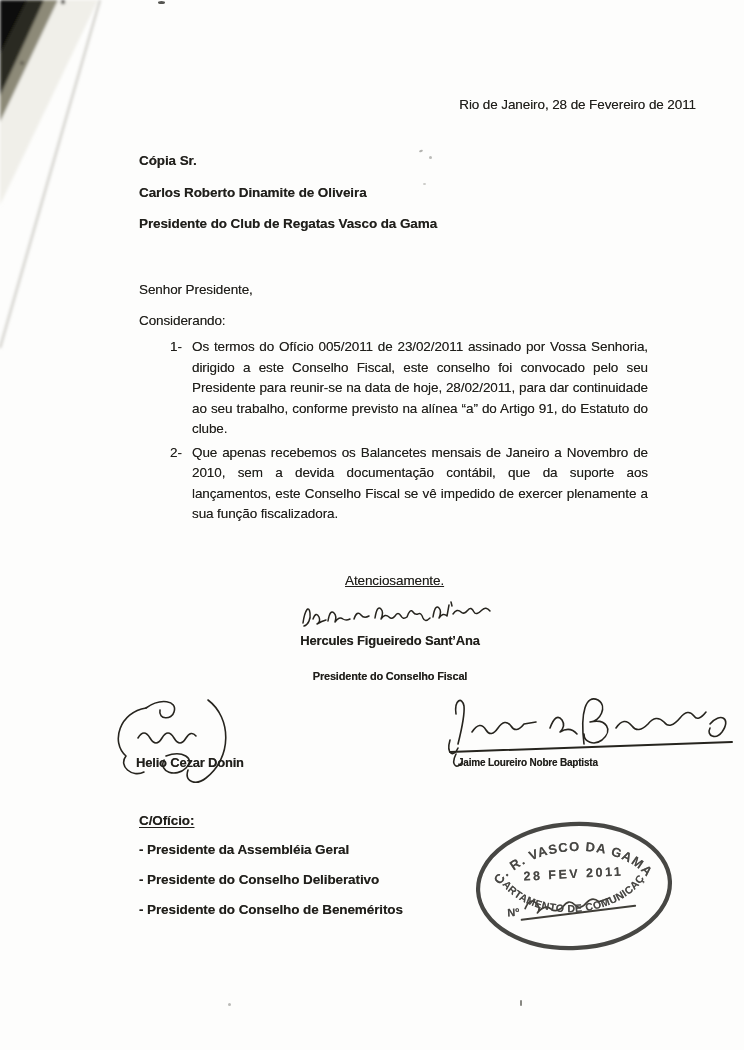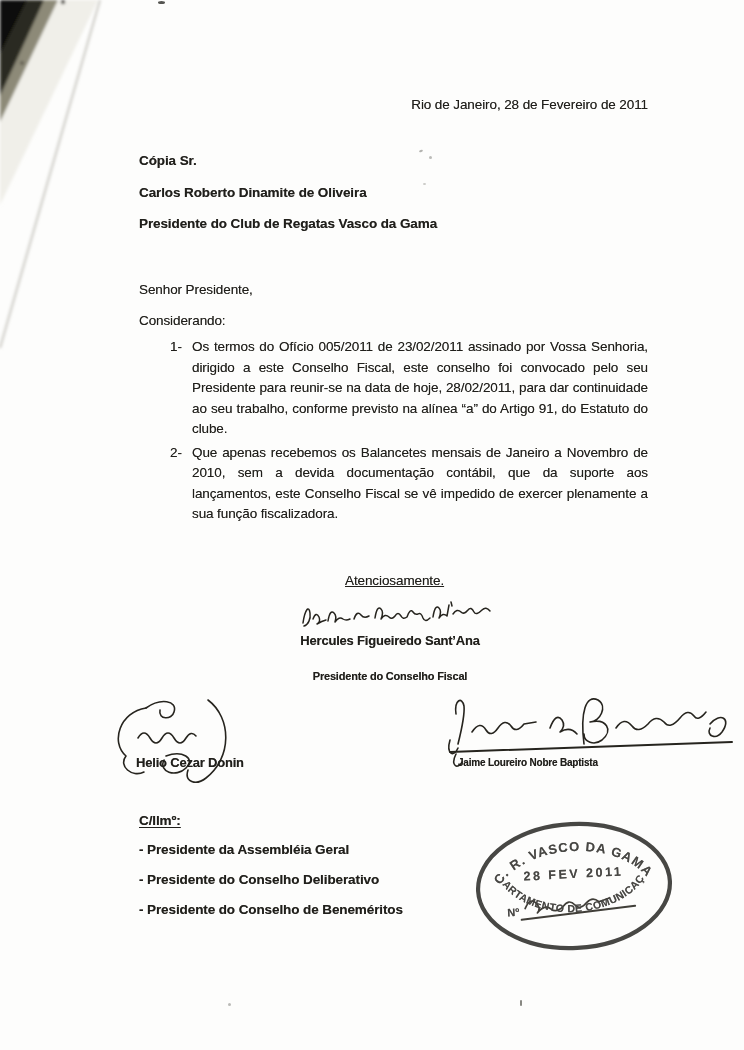--- a/index.html
+++ b/index.html
@@ -9,21 +9,21 @@
     font-family:"Liberation Sans",sans-serif;
     color:#201f1b;
     position:relative;
     overflow:hidden;
   }
   .sheet{position:absolute;inset:0;text-shadow:0 0 .45px rgba(25,24,18,.55);}
   .abs{position:absolute;}
   .fs{font-size:13.5px;line-height:20.5px;letter-spacing:-.1px;}
   .bold{font-weight:700;}
   .justify{text-align:justify;}
-  .date-line{top:95px;left:0;width:648px;text-align:right;}
+  .date-line{top:95px;left:0;width:648px;text-align:right;padding-left:48px;}
   .recipient{top:154px;left:139px;}
   .recipient p{margin:0 0 17.5px 0;line-height:14px;font-weight:700;}
   .greeting{top:280px;left:139px;}
   .considering{top:311px;left:139px;}
   .list{top:337px;left:170px;width:478px;}
   .list-item{display:flex;margin:0 0 3px 0;}
   .list-num{width:22px;flex:none;}
   .list-text{width:456px;text-align:justify;}
   .closing{top:476px;left:139px;width:509px;}
   .valediction{top:571px;left:345px;text-decoration:underline;}
@@ -120,21 +120,21 @@
       <path d="M108 40 q6 -16 12 -8 q4 6 -2 12 q10 -6 17 2"></path>
       <path d="M142 56 C138 24 144 6 156 12 C166 18 158 34 148 34 C164 30 172 42 160 52 C152 58 142 54 142 46"></path>
       <path d="M174 40 q8 -12 16 -2 q6 8 16 -2 q8 -10 16 -2 q6 8 16 -4 q8 -10 14 -2 q4 6 12 -4"></path>
       <path d="M268 36 C278 24 290 30 280 44 C274 52 264 48 268 40"></path>
       <path d="M8 64 L290 54" stroke-width="2"></path>
       <path d="M14 66 C8 78 16 82 20 74"></path>
     </g>
   </svg>
   <div class="abs fs bold jaime-name">Jaime Loureiro Nobre Baptista</div>
 
-  <div class="abs fs bold ccopy">C/Ilmº:</div>
+  <div class="abs fs bold ccopy">C/Ofício:</div>
   <div class="abs fs copies">
     <p>- Presidente da Assembléia Geral</p>
     <p>- Presidente do Conselho Deliberativo</p>
     <p>- Presidente do Conselho de Beneméritos</p>
   </div>
 
   <div class="abs stamp-wrap">
     <svg width="204" height="136" viewBox="0 0 204 136">
       <defs>
         <path id="arcTop" d="M 24 72 A 80 50 0 0 1 180 72" fill="none"></path>

